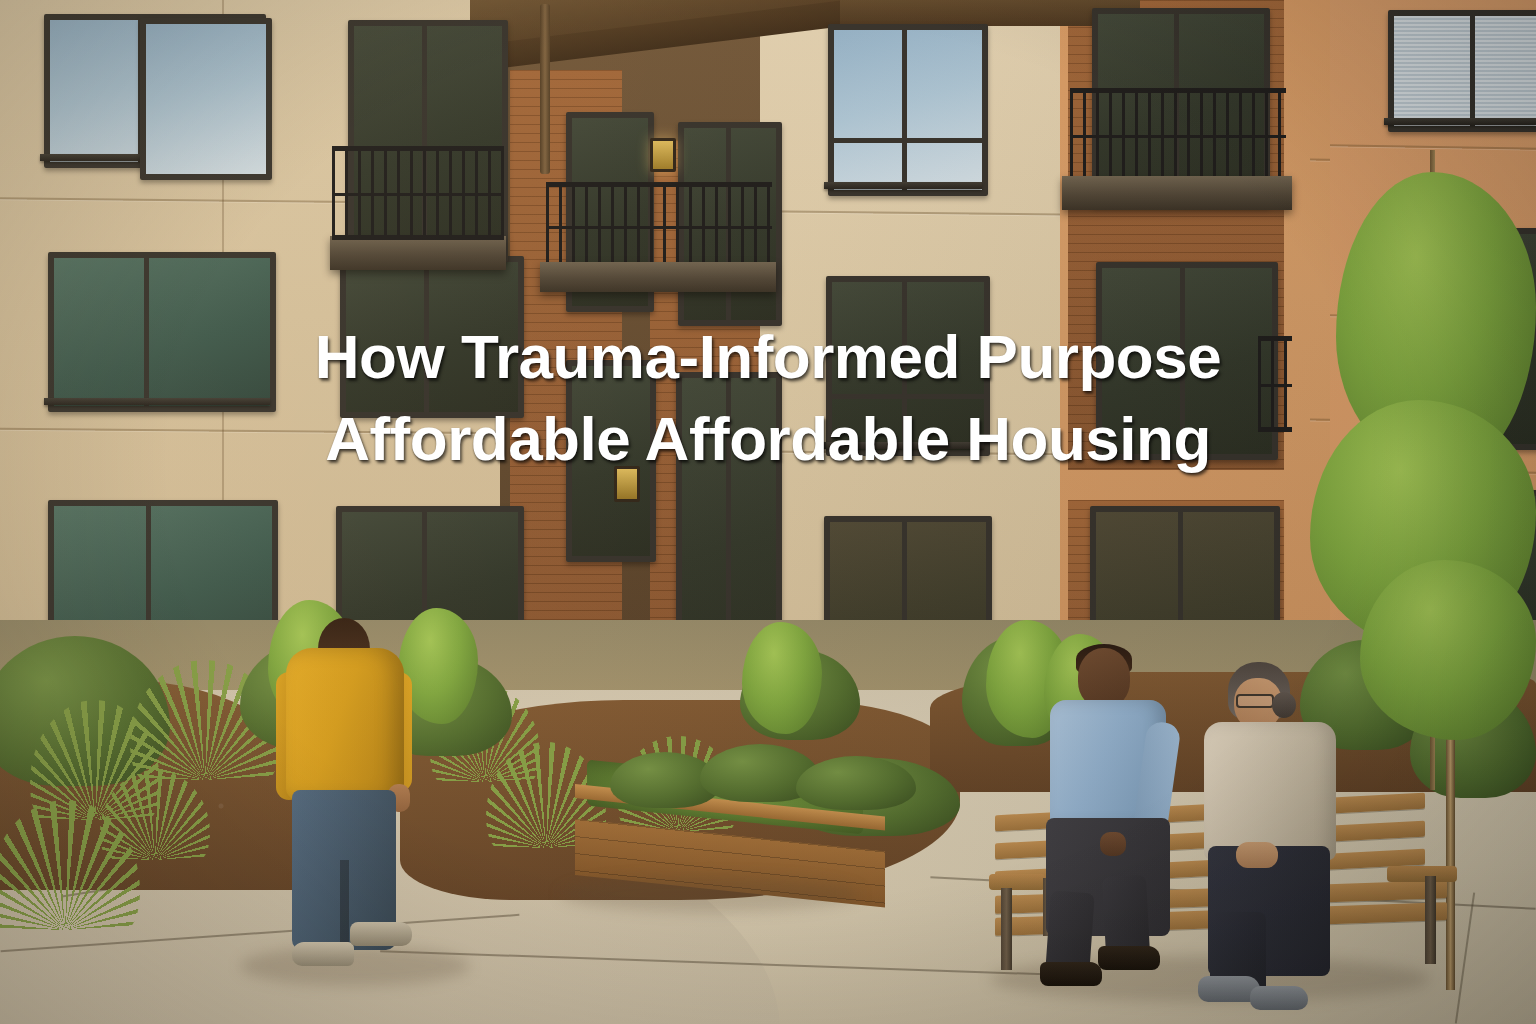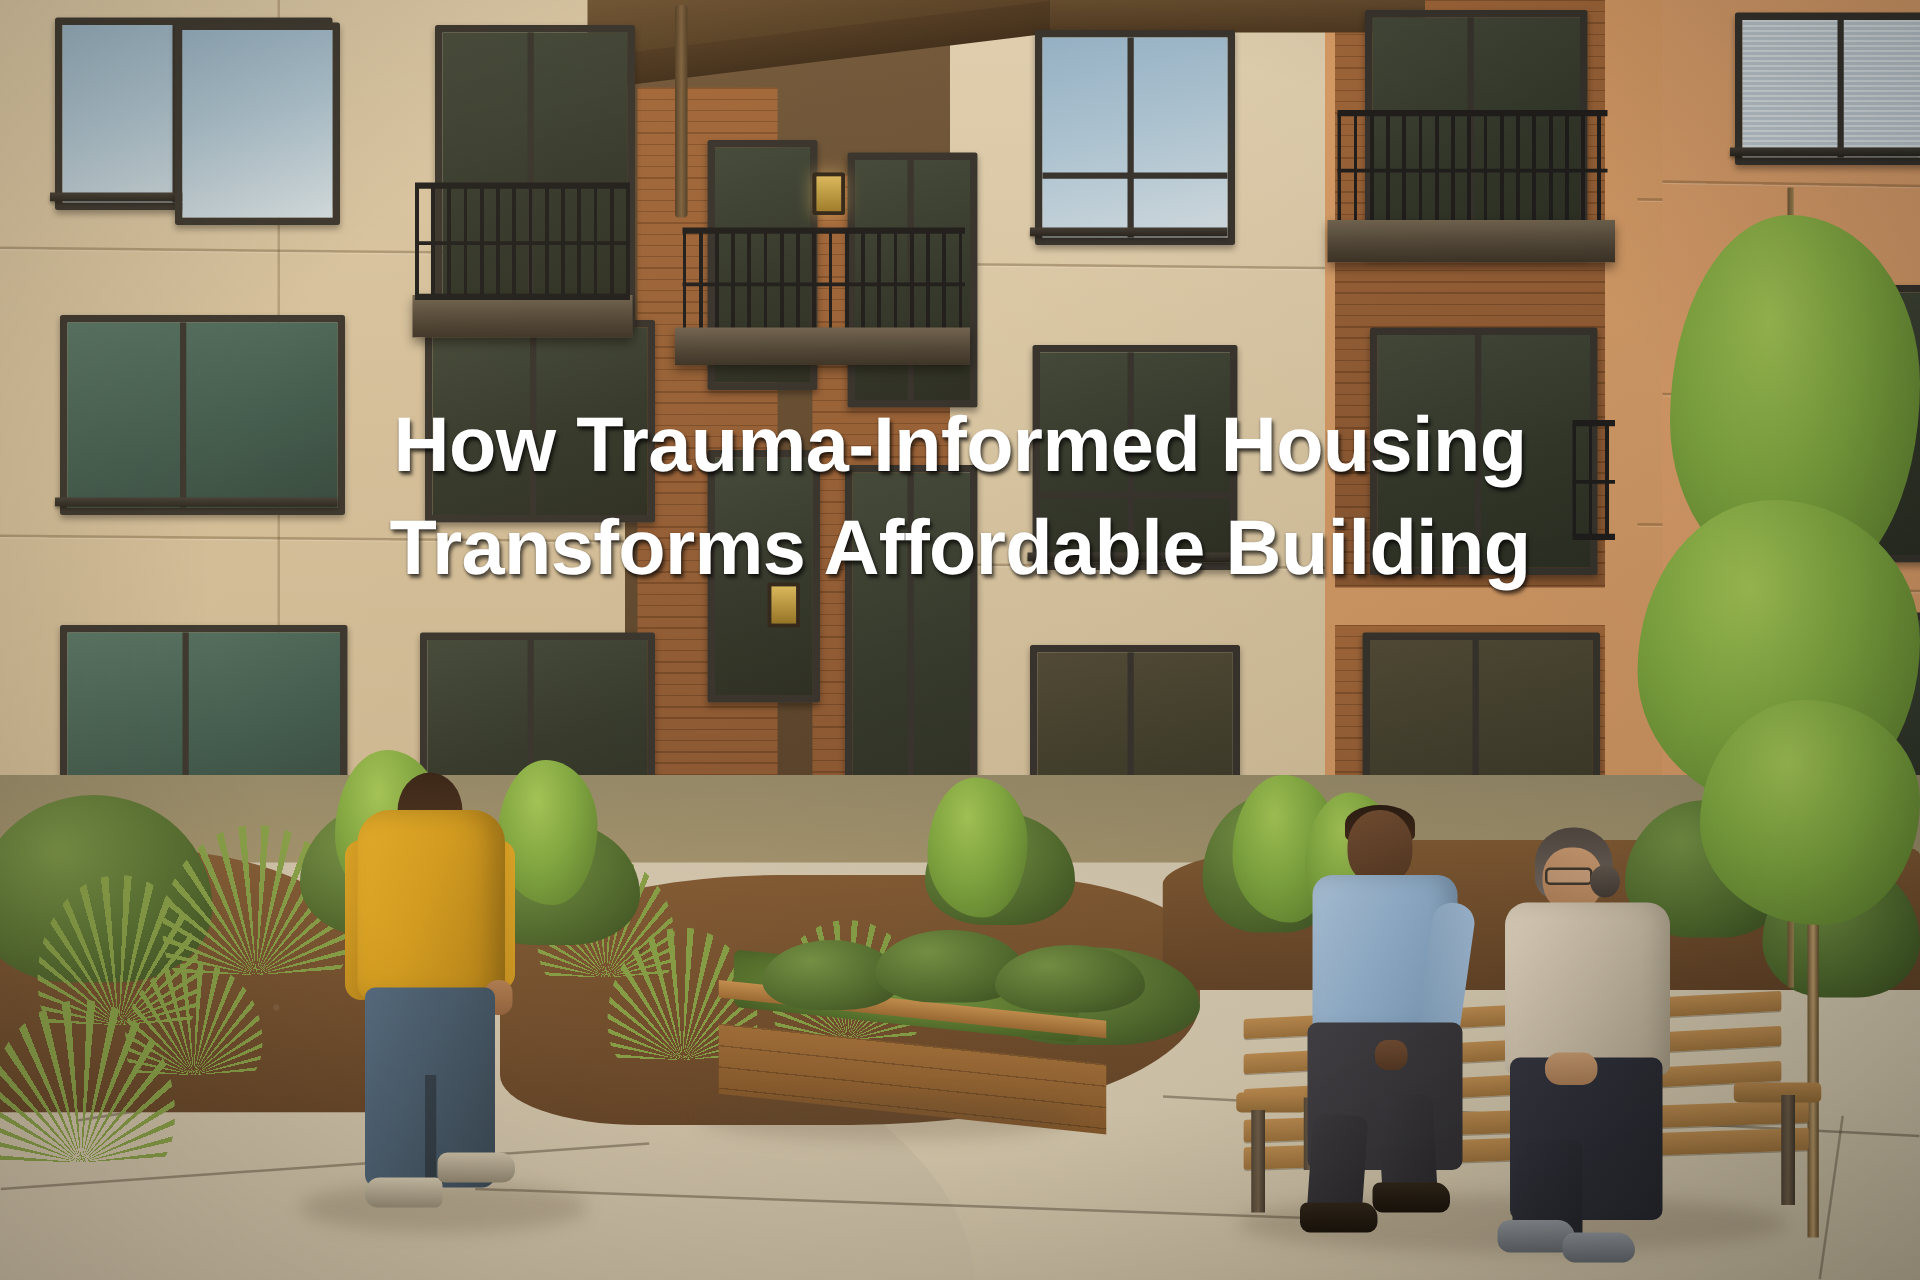--- a/index.html
+++ b/index.html
@@ -522,17 +522,17 @@
     <div id="woman-hands"></div>
     <div id="woman-shin"></div>
     <div id="woman-shoe-l"></div>
     <div id="woman-shoe-r"></div>
   </div>
 
   <div class="layer" id="warmwash"></div>
   <div class="layer" id="vignette"></div>
 
   <div id="title-block">
-    <div class="tline" id="t2">How Trauma-Informed Housing</div>
-    <div class="tline" id="t3">Transforms Affordable Building</div>
+    <div class="tline" id="t2">How Trauma-Informed Purpose</div>
+    <div class="tline" id="t3">Affordable Affordable Housing</div>
   </div>
 
 </div>
 
 </body></html>

